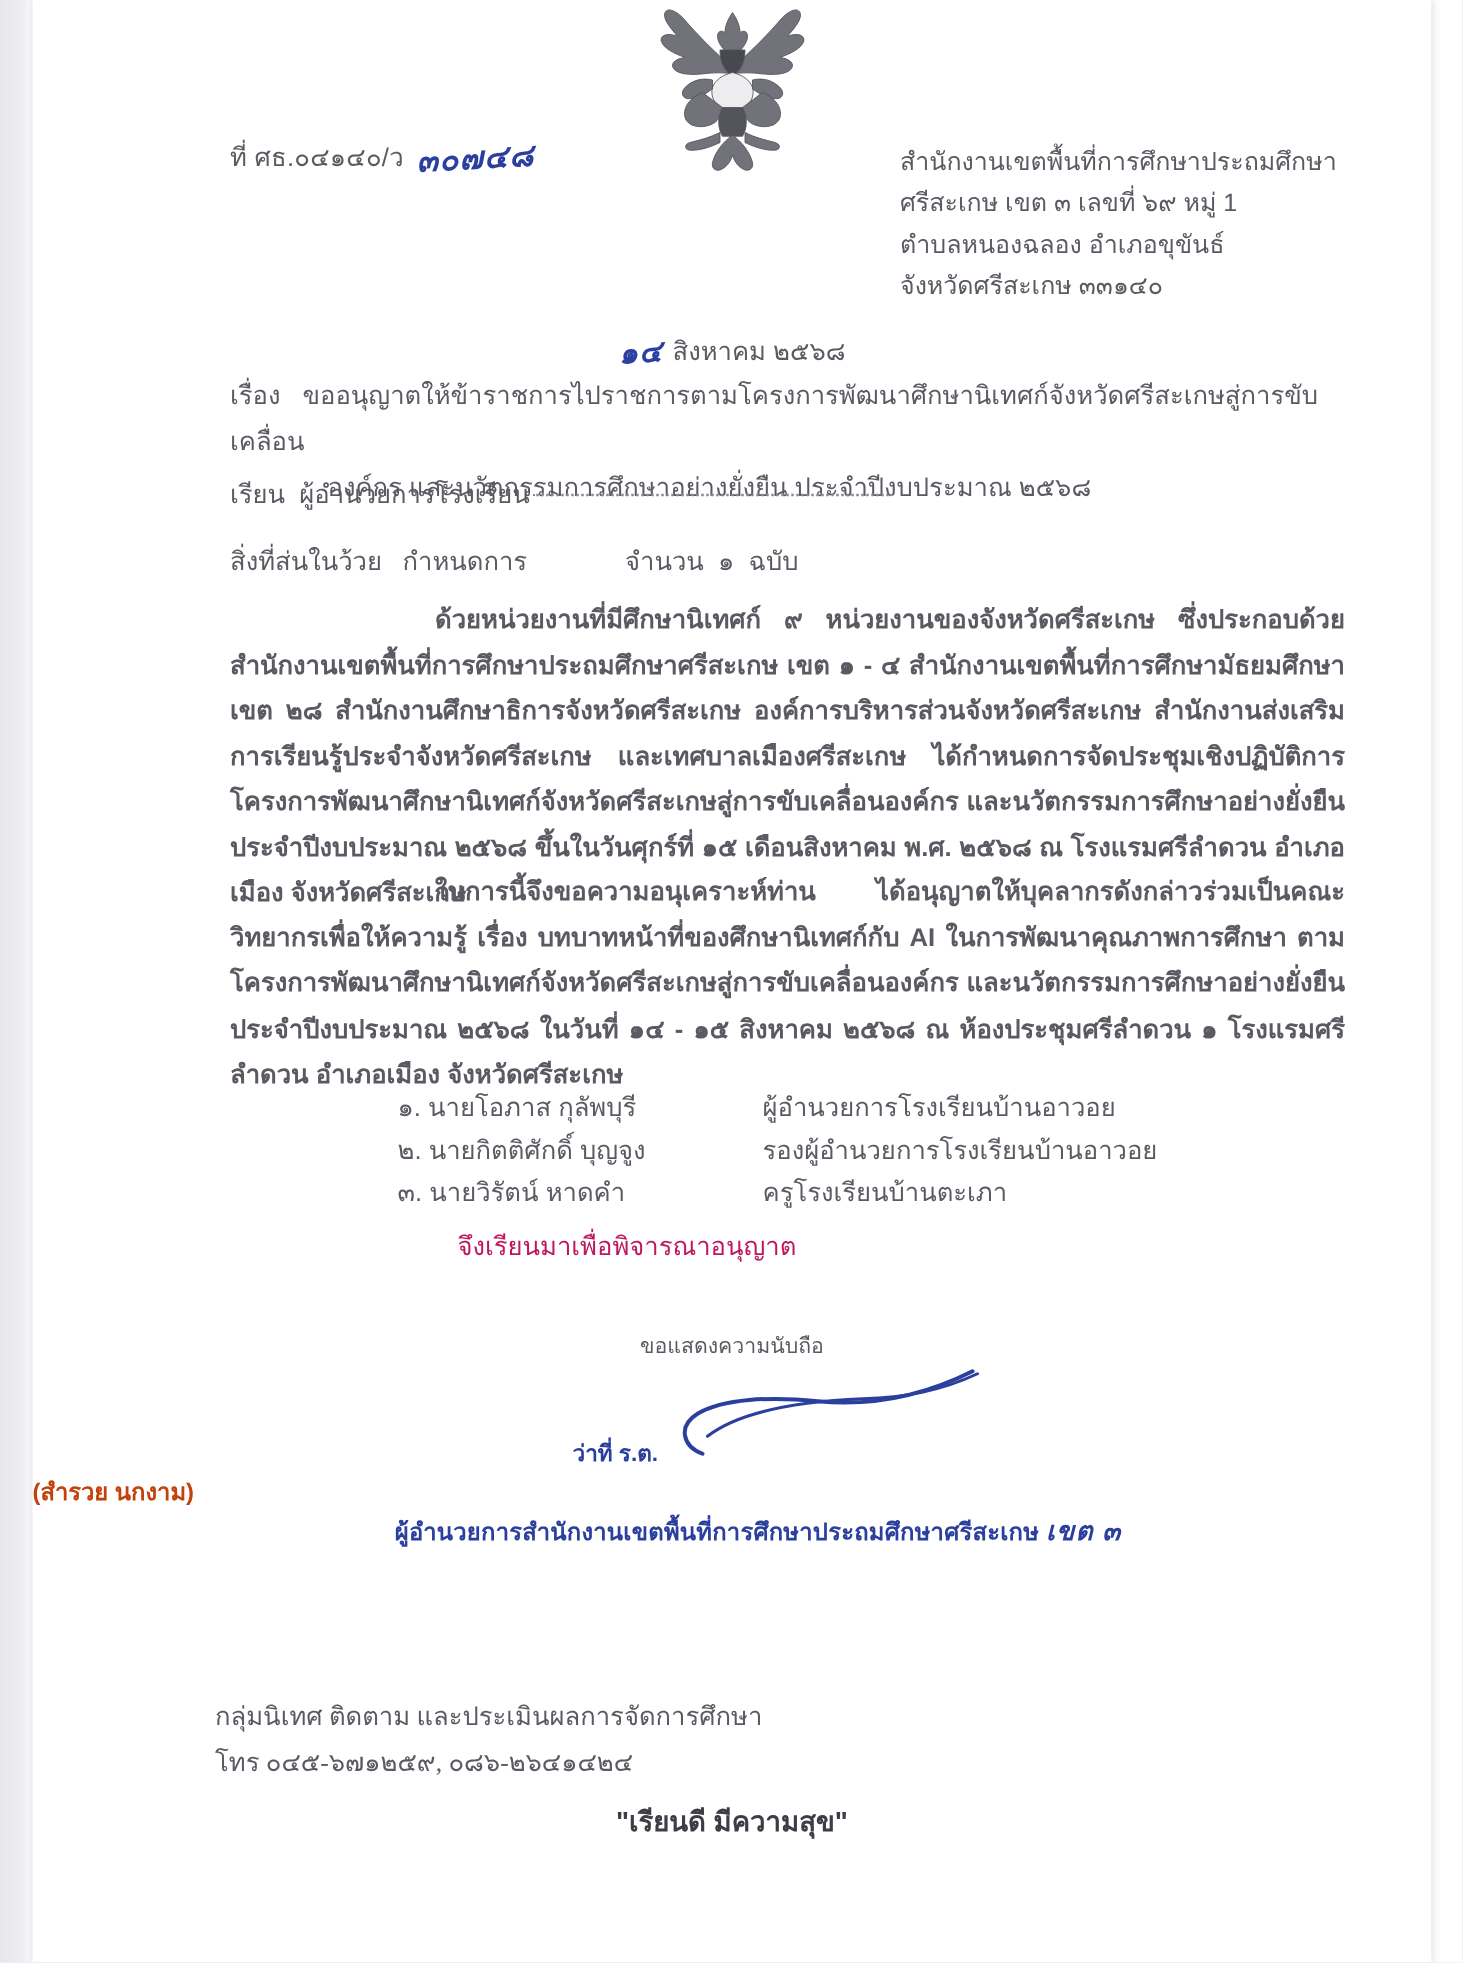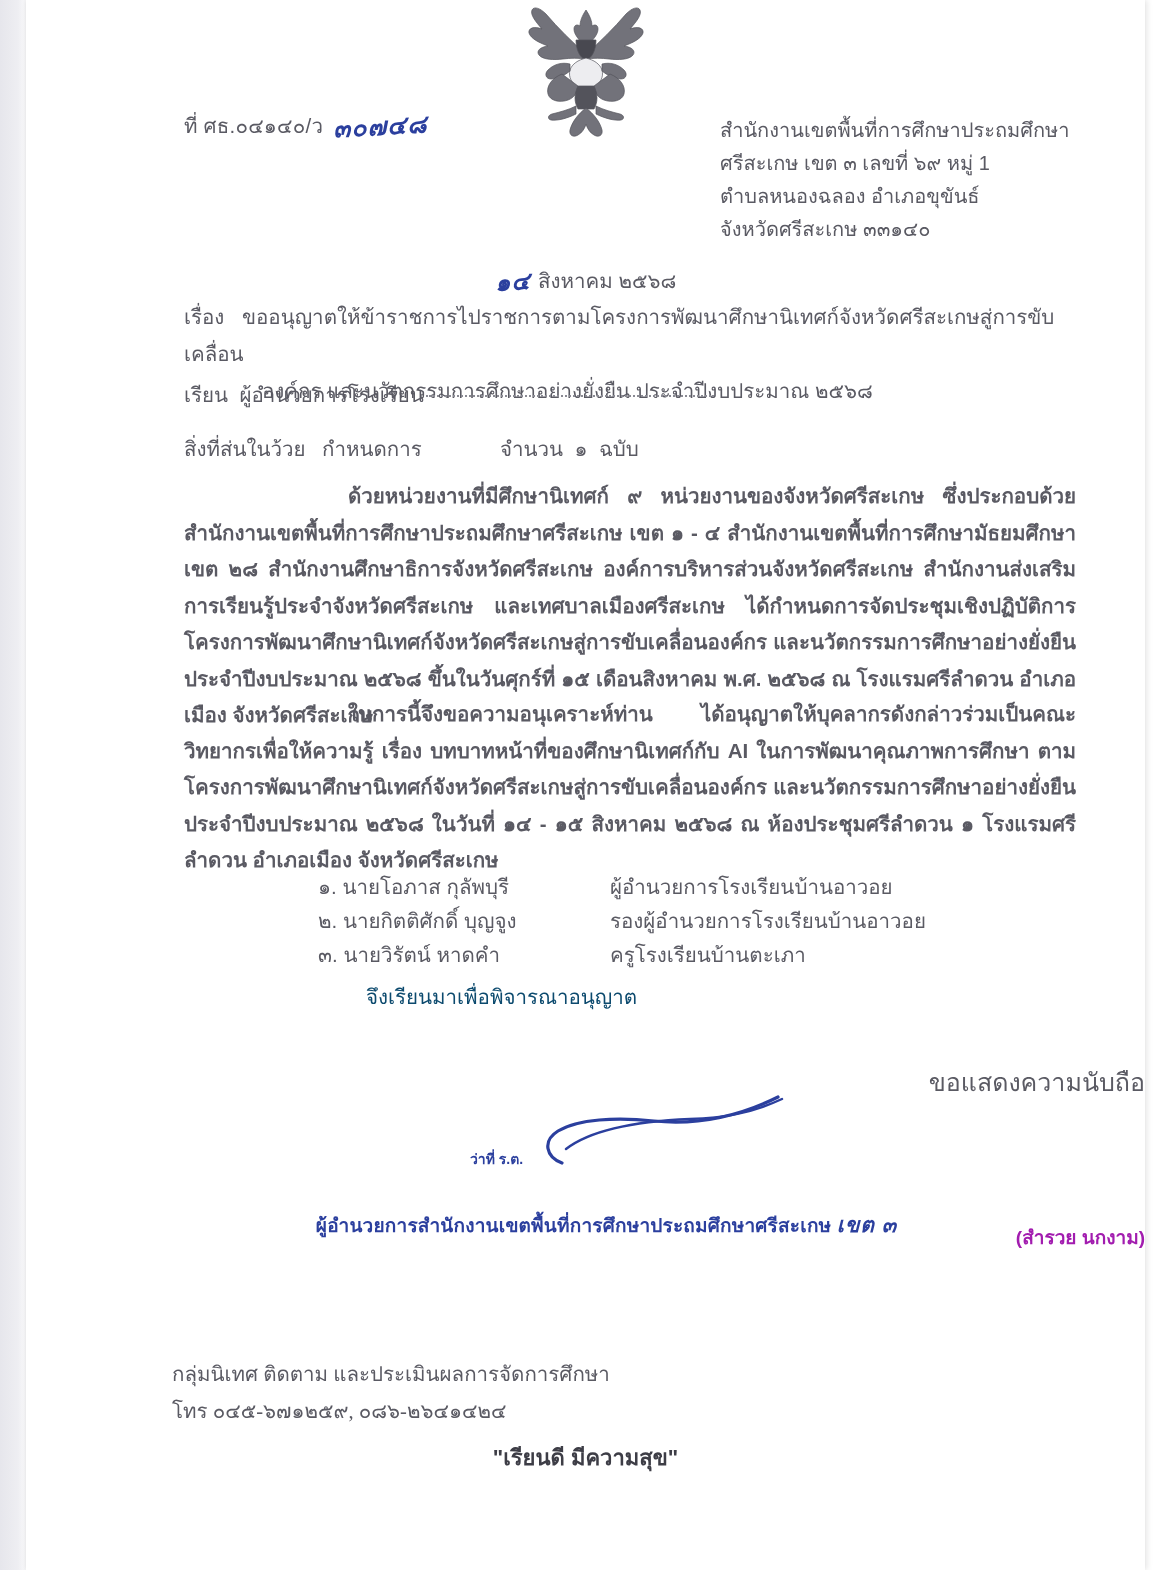--- a/index.html
+++ b/index.html
@@ -165,67 +165,66 @@
   }
   .people .prow { display: flex; }
   .people .pname { width: 292px; white-space: nowrap; }
   .people .prole { white-space: nowrap; }
 
   .closing-note {
     position: absolute;
     left: 340px;
     top: 980px;
     font-size: 20.5px;
-    color: #0c4a6e;
+    color: #be185d;
     white-space: nowrap;
   }
 
   
   .regards {
     position: absolute;
     left: 0;
     top: 1062px;
     width: 100%;
-    text-align: right;
-    font-size: 25px;
+    text-align: center;
+    font-size: 17px;
     color: #5a5a63;
   }
   .sig-area {
     position: absolute;
     left: 0;
     top: 1085px;
     width: 100%;
     height: 180px;
   }
   .sig-svg {
     position: absolute;
     left: 440px;
     top: 0;
     width: 340px;
     height: 95px;
   }
   .sig-rank {
     position: absolute;
-    left: 444px;
+    left: 432px;
     top: 1148px;
-    font-size: 14px;
+    font-size: 18px;
     font-weight: 700;
     color: #2b3f9e;
     white-space: nowrap;
   }
   .sig-name {
     position: absolute;
     left: 0;
     top: 1178px;
     width: 100%;
-    text-align: right;
+    text-align: left;
     font-size: 19px;
     font-weight: 700;
-    color: #a21caf;
-    margin-top: 44px;
+    color: #c2410c;
   }
   .sig-title {
     position: absolute;
     left: 0;
     top: 1208px;
     width: 100%;
     text-align: center;
     font-size: 19px;
     font-weight: 700;
     color: #2b3f9e;

